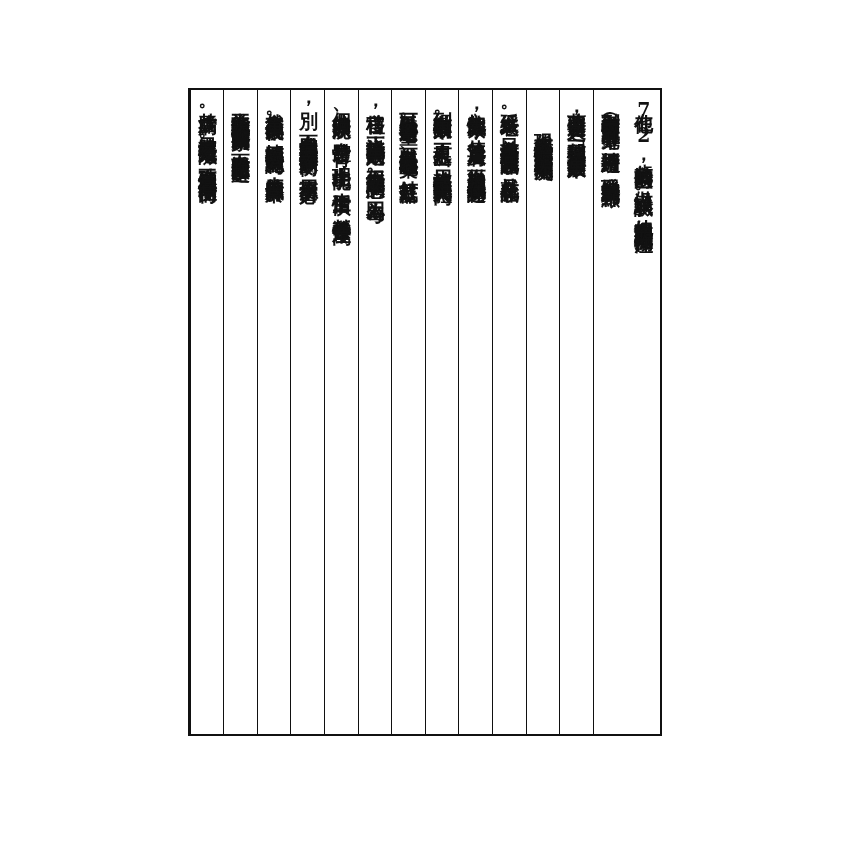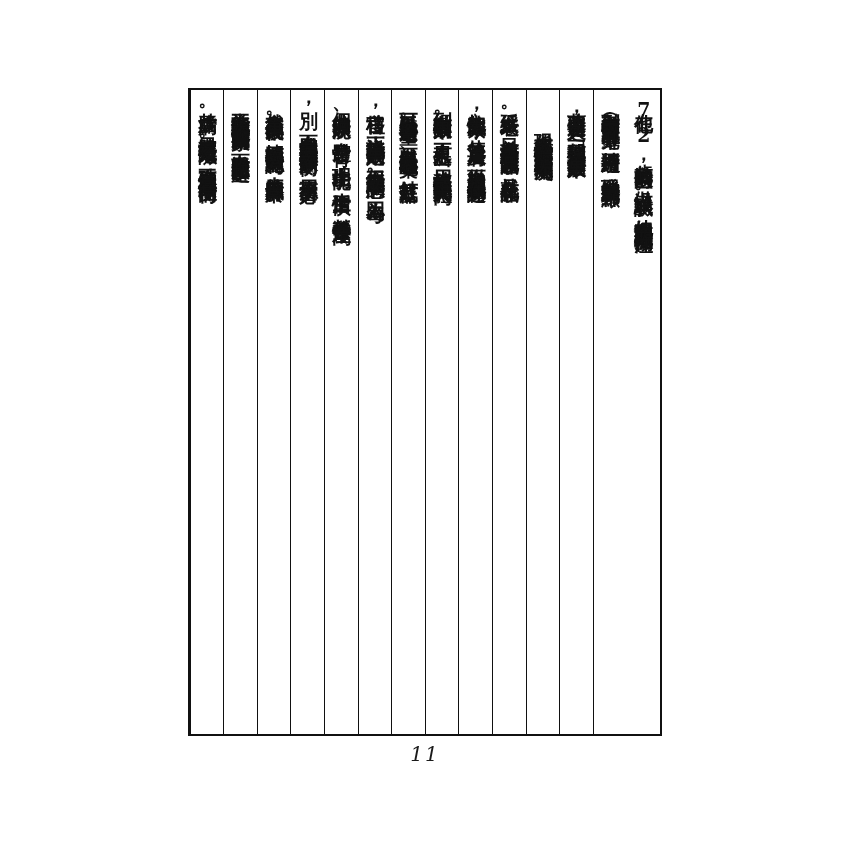--- a/index.html
+++ b/index.html
@@ -124,15 +124,14 @@
         <span class="vtext">然會產生不良的後果。據德國的醫學研究認為：人的肝臟因於常</span>
       </div>
     <div class="col">
         <span class="vtext">常不能分解藥物中所包含的合成荷爾蒙，而導致膽道阻塞引起</span>
       </div>
     <div class="col">
         <span class="vtext">黃膽病。異體移植更是危險。殊不知人體本身已是一個最佳的荷</span>
       </div>
   </div>
 
-  <div id="folio">11</div>
 
 </div>
 
 </body></html>

